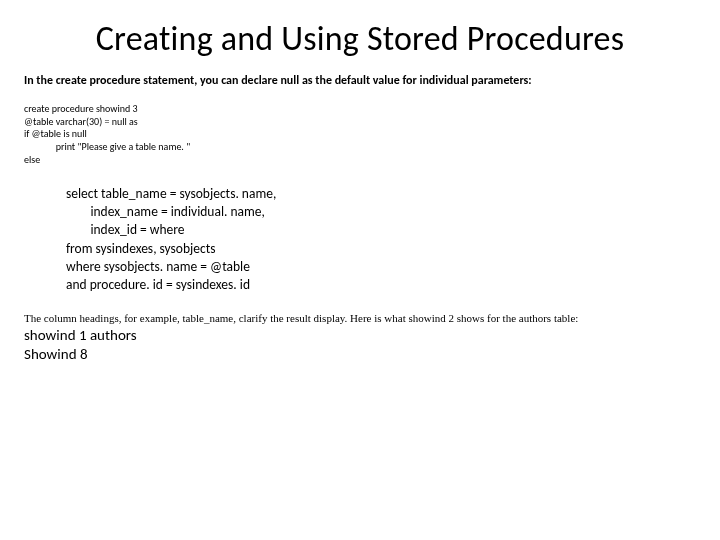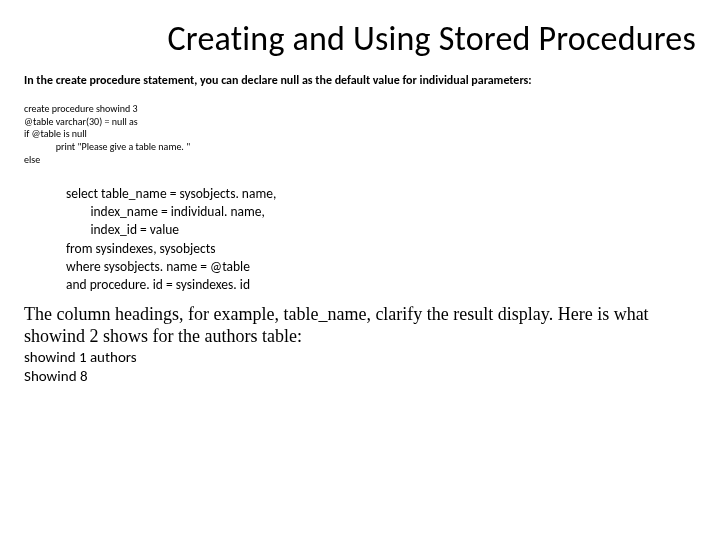--- a/index.html
+++ b/index.html
@@ -13,21 +13,21 @@
     overflow: hidden;
   }
   .slide {
     padding: 18px 24px 0 24px;
   }
   h1 {
     margin: 0 0 14px 0;
     font-weight: 400;
     font-size: 34px;
     letter-spacing: 0.2px;
-    text-align: right;
+    text-align: center;
   }
   .intro {
     font-size: 12px;
     font-weight: 700;
     line-height: 1.25;
     margin-bottom: 2px;
   }
   .code {
     font-size: 10px;
     line-height: 1.28;
@@ -35,23 +35,23 @@
     font-family: Calibri, "Segoe UI", Arial, sans-serif;
   }
   .code-sub {
     font-size: 13.5px;
     line-height: 1.35;
     white-space: pre;
     margin-left: 42px;
     font-family: Calibri, "Segoe UI", Arial, sans-serif;
   }
   .expl {
-    font-size: 18px;
+    font-size: 11px;
     line-height: 1.22;
-    margin-top: 10px;
+    margin-top: 18px;
     font-family: "Times New Roman", Times, serif;
   }
   .tail {
     font-size: 15px;
     line-height: 1.28;
     font-family: Calibri, "Segoe UI", Arial, sans-serif;
   }
 </style>
 </head>
 <body>
@@ -65,21 +65,21 @@
   <div class="code">
 <span>create procedure showind 3</span>
 <span>@table varchar(30) = null as</span>
 <span>if @table is null</span>
 <span>              print "Please give a table name. "</span>
 <span>else</span></div>
 
   <div class="code-sub">
 <span>select table_name = sysobjects. name,</span>
 <span>        index_name = individual. name,</span>
-<span>        index_id = value</span>
+<span>        index_id = where</span>
 <span>from sysindexes, sysobjects</span>
 <span>where sysobjects. name = @table</span>
 <span>and procedure. id = sysindexes. id</span></div>
 
   <div class="expl">The column headings, for example, table_name, clarify the result display. Here is what showind 2 shows for the authors table:</div>
 
   <div class="tail">
 <span>showind 1 authors</span><br>
 <span>Showind 8</span>
   </div>

